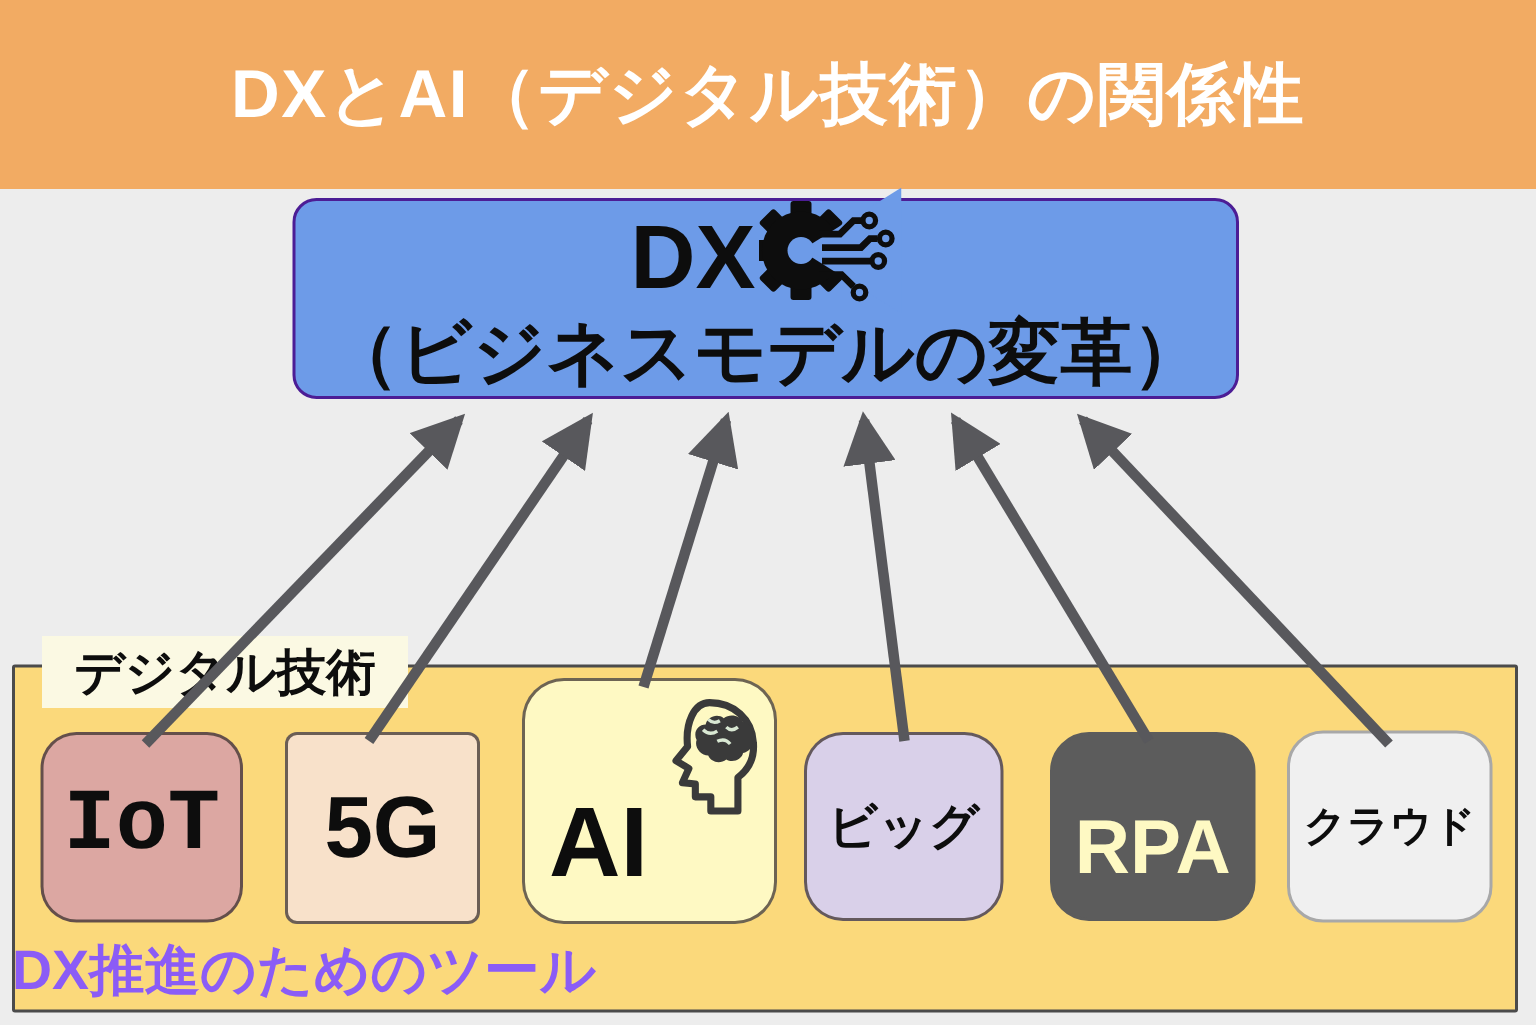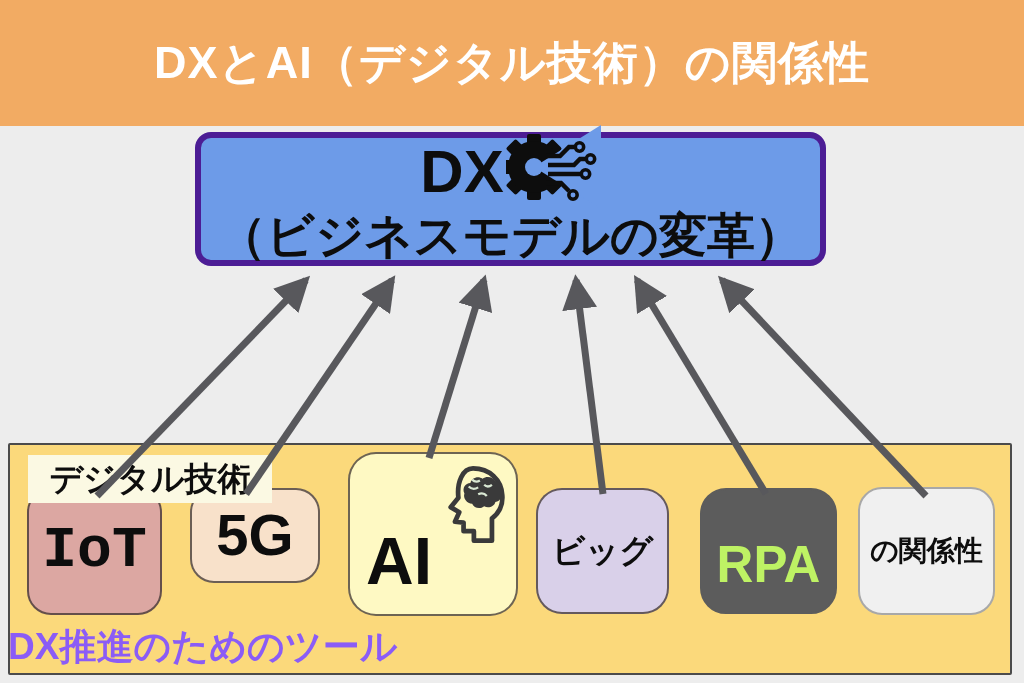--- a/index.html
+++ b/index.html
@@ -15,21 +15,21 @@
     background:#F2AB63;display:flex;align-items:center;justify-content:center;
     border-radius:0 0 0 0;
     text-align:right;
   }
   .banner-title{
     color:#fff;font-size:45px;font-weight:bold;letter-spacing:1px;white-space:nowrap;
   }
   
   .dx-box{
     position:absolute;left:195px;top:132px;width:631px;height:134px;
-    background:#6D9BE8;border:6px solid #4c1d95;border-radius:16px;
+    background:#6D9BE8;border:2px solid #4c1d95;border-radius:16px;
     box-sizing:border-box;display:flex;flex-direction:column;align-items:center;justify-content:center;
     z-index:6;
   }
   .dx-line1{display:flex;align-items:center;justify-content:center;height:76px;margin-top:-4px;}
   .dx-label{font-size:60px;font-weight:bold;color:#0d0d0d;line-height:1;}
   .dx-icon{margin-left:2px;margin-top:-6px;}
   .dx-subtitle{font-size:48px;font-weight:bold;color:#0d0d0d;line-height:1;margin-top:2px;white-space:nowrap;}
   
   .arrows{position:absolute;left:0;top:0;width:1024px;height:683px;z-index:5;pointer-events:none;}
   
@@ -48,21 +48,21 @@
     position:absolute;left:8px;top:622px;width:1004px;text-align:left;
     font-size:37px;font-weight:bold;color:#8b5cf6;z-index:2;white-space:nowrap;
   }
   
   .tile{
     position:absolute;box-sizing:border-box;border:2px solid rgba(60,50,45,.75);
     display:flex;align-items:center;justify-content:center;z-index:2;
   }
   .tile-label{font-weight:bold;color:#0d0d0d;line-height:1.05;text-align:center;}
   .tile-iot  {left:27px; top:488px;width:135px;height:127px;border-radius:24px;background:#DCA7A2;font-family:Liberation Mono, monospace;}
-  .tile-5g   {left:190px;top:488px;width:130px;height:95px;border-radius:24px;background:#F8E1CA;}
+  .tile-5g   {left:190px;top:488px;width:130px;height:128px;border-radius:8px;background:#F8E1CA;}
   .tile-ai   {left:348px;top:452px;width:170px;height:164px;border-radius:28px;background:#D9E8D3;}
   .tile-big  {left:536px;top:488px;width:133px;height:126px;border-radius:26px;background:#D9D0E9;}
   .tile-rpa  {left:700px;top:488px;width:137px;height:126px;border-radius:26px;background:#5C5C5C;border-color:#5C5C5C;}
   .tile-cloud{left:858px;top:487px;width:137px;height:128px;border-radius:24px;background:#F0F0F0;border:2px solid #A8A8A8;}
   .tile-iot .tile-label,.tile-5g .tile-label{font-size:58px;}
   .tile-big .tile-label{font-size:33px;}
   .tile-rpa .tile-label{font-size:51px;color:#fff;}
   .tile-cloud .tile-label{font-size:28px;}
   .tile-ai{align-items:flex-end;justify-content:flex-start;}
   .ai-label{position:absolute;left:16px;bottom:20px;font-size:66px;font-weight:bold;color:#0d0d0d;line-height:1;}
@@ -122,21 +122,21 @@
     <g stroke="#58585C" stroke-width="7">
       <line x1="97" y1="496" x2="306" y2="280" marker-end="url(#ah)"></line>
       <line x1="246" y1="494" x2="392" y2="280" marker-end="url(#ah)"></line>
       <line x1="429" y1="458" x2="484" y2="280" marker-end="url(#ah)"></line>
       <line x1="603" y1="494" x2="576" y2="280" marker-end="url(#ah)"></line>
       <line x1="766" y1="494" x2="637" y2="280" marker-end="url(#ah)"></line>
       <line x1="926" y1="496" x2="722" y2="280" marker-end="url(#ah)"></line>
     </g>
   </svg>
 
-  <div class="tech-chip" style="background-color: rgb(251, 249, 227); margin-top: 31px;">
+  <div class="tech-chip" style="background-color: rgb(251, 249, 227);">
     <span class="tech-chip-label">デジタル技術</span>
   </div>
 
   <div class="tools" style="background-color: rgb(251, 217, 123);"></div>
 
   <div class="tile tile-iot" style="background-color: rgb(220, 167, 162);">
     <span class="tile-label">IoT</span>
   </div>
 
   <div class="tile tile-5g" style="background-color: rgb(248, 225, 202);">
@@ -159,22 +159,22 @@
     </span>
   </div>
 
   <div class="tile tile-big" style="background-color: rgb(217, 208, 233);">
     <span class="tile-label">
       <span>ビッグ</span><br>
     </span>
   </div>
 
   <div class="tile tile-rpa" style="background-color: rgb(92, 92, 92);">
-    <span class="tile-label" style="color: #bef264; margin-top: 27px;">RPA</span>
+    <span class="tile-label" style="color: #fef9c3; margin-top: 27px;">RPA</span>
   </div>
 
   <div class="tile tile-cloud" style="background-color: rgb(240, 240, 240);">
-    <span class="tile-label">の関係性</span>
+    <span class="tile-label">クラウド</span>
   </div>
 
   <div class="caption">DX推進のためのツール</div>
 
 </div>
 
 </body></html>

